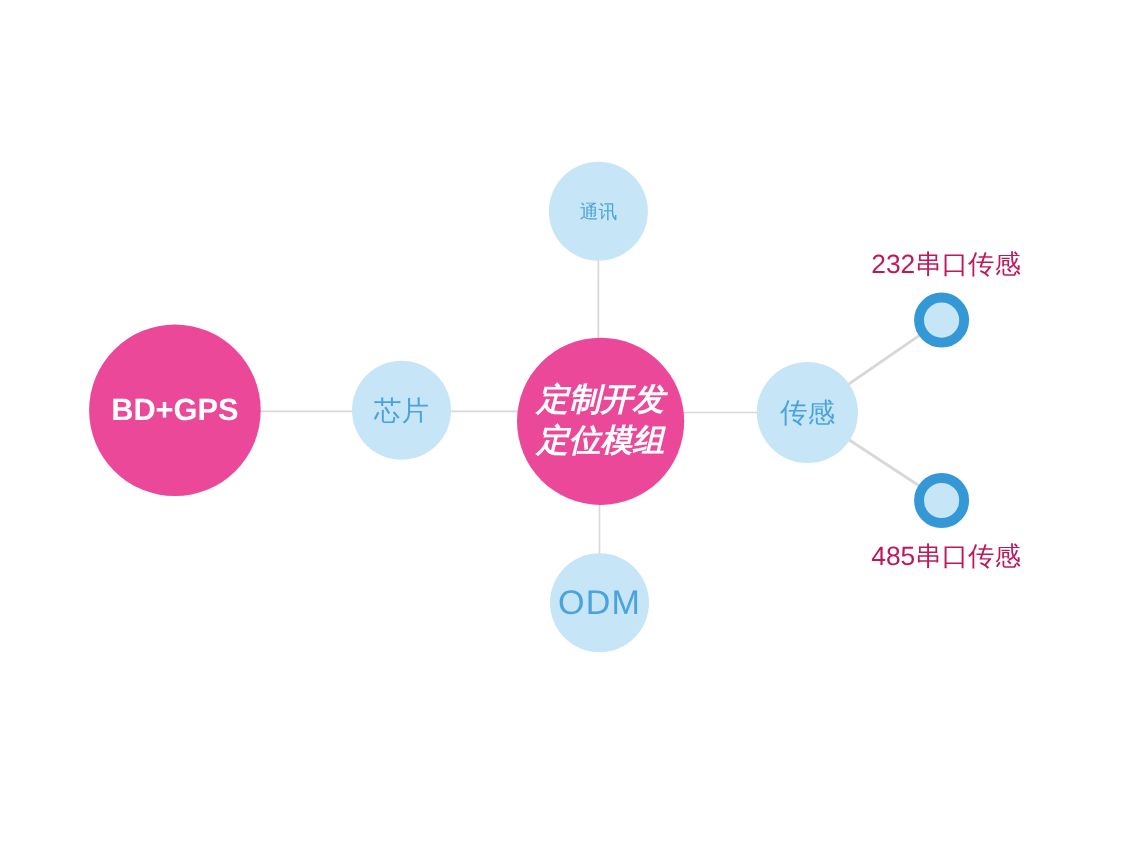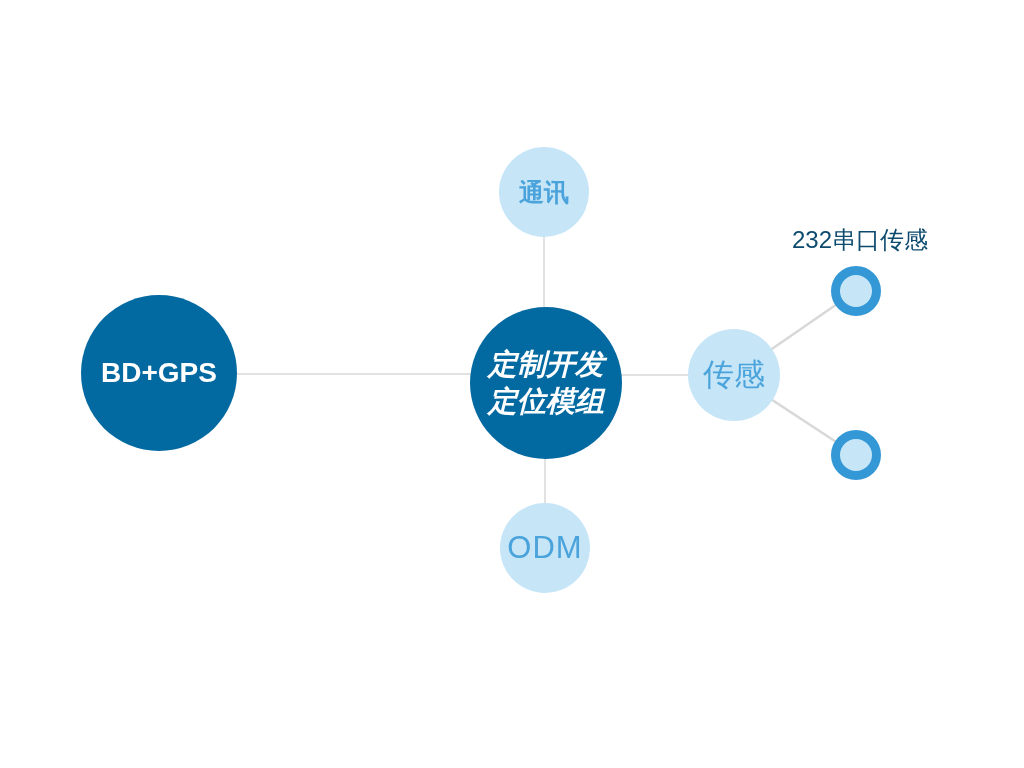--- a/index.html
+++ b/index.html
@@ -26,21 +26,21 @@
     position: absolute;
     border-radius: 50%;
     display: flex;
     flex-direction: column;
     align-items: center;
     justify-content: center;
     text-align: center;
     user-select: none;
   }
   .node-dark {
-    background: #0369a1;
+    background: #ec4899;
     color: #ffffff;
     font-weight: bold;
   }
   .node-light {
     background: #c6e6f8;
     color: #4ba3db;
   }
   .node-bd-gps {
     left: 81px;
     top: 295px;
@@ -63,37 +63,36 @@
     top: 328px;
     width: 90px;
     height: 90px;
     font-size: 25px;
   }
   .node-comm {
     left: 499px;
     top: 147px;
     width: 90px;
     height: 90px;
-    font-size: 25px;
-    font-weight: bold;
+    font-size: 17px;
   }
   .node-odm {
     left: 500px;
     top: 503px;
     width: 90px;
     height: 90px;
     font-size: 31px;
     letter-spacing: 1px;
   }
   .node-sensor {
     left: 688px;
     top: 329px;
     width: 92px;
     height: 92px;
-    font-size: 31px;
+    font-size: 25px;
   }
   .ring {
     position: absolute;
     width: 50px;
     height: 50px;
     box-sizing: border-box;
     border: 9px solid #3598d6;
     background: #c6e6f8;
     border-radius: 50%;
   }
@@ -101,21 +100,21 @@
     left: 831px;
     top: 266px;
   }
   .ring-485 {
     left: 831px;
     top: 430px;
   }
   .serial-label {
     position: absolute;
     font-size: 24px;
-    color: #0c4a6e;
+    color: #be185d;
     white-space: nowrap;
   }
   .label-232 {
     left: 792px;
     top: 224px;
   }
   .label-485 {
     left: 792px;
     top: 490px;
   }
@@ -131,20 +130,23 @@
     <line x1="545" y1="371" x2="545" y2="548" stroke="#d8d8d8" stroke-width="1.5"></line>
     <line x1="546" y1="375" x2="734" y2="375" stroke="#d8d8d8" stroke-width="1.5"></line>
     <line x1="734" y1="375" x2="856" y2="291" stroke="#d8d8d8" stroke-width="2.5"></line>
     <line x1="734" y1="375" x2="856" y2="455" stroke="#d8d8d8" stroke-width="2.5"></line>
   </svg>
 
   <div class="node node-dark node-bd-gps">
     <span>BD+GPS</span>
   </div>
 
+  <div class="node node-light node-chip">
+    <span>芯片</span>
+  </div>
 
   <div class="node node-dark node-main">
     <span>定制开发</span>
     <span>定位模组</span>
   </div>
 
   <div class="node node-light node-comm">
     <span>通讯</span>
   </div>
 
@@ -153,14 +155,15 @@
   </div>
 
   <div class="node node-light node-sensor">
     <span>传感</span>
   </div>
 
   <div class="ring ring-232"></div>
   <div class="ring ring-485"></div>
 
   <div class="serial-label label-232">232串口传感</div>
+  <div class="serial-label label-485">485串口传感</div>
 
 </div>
 
 </body></html>

